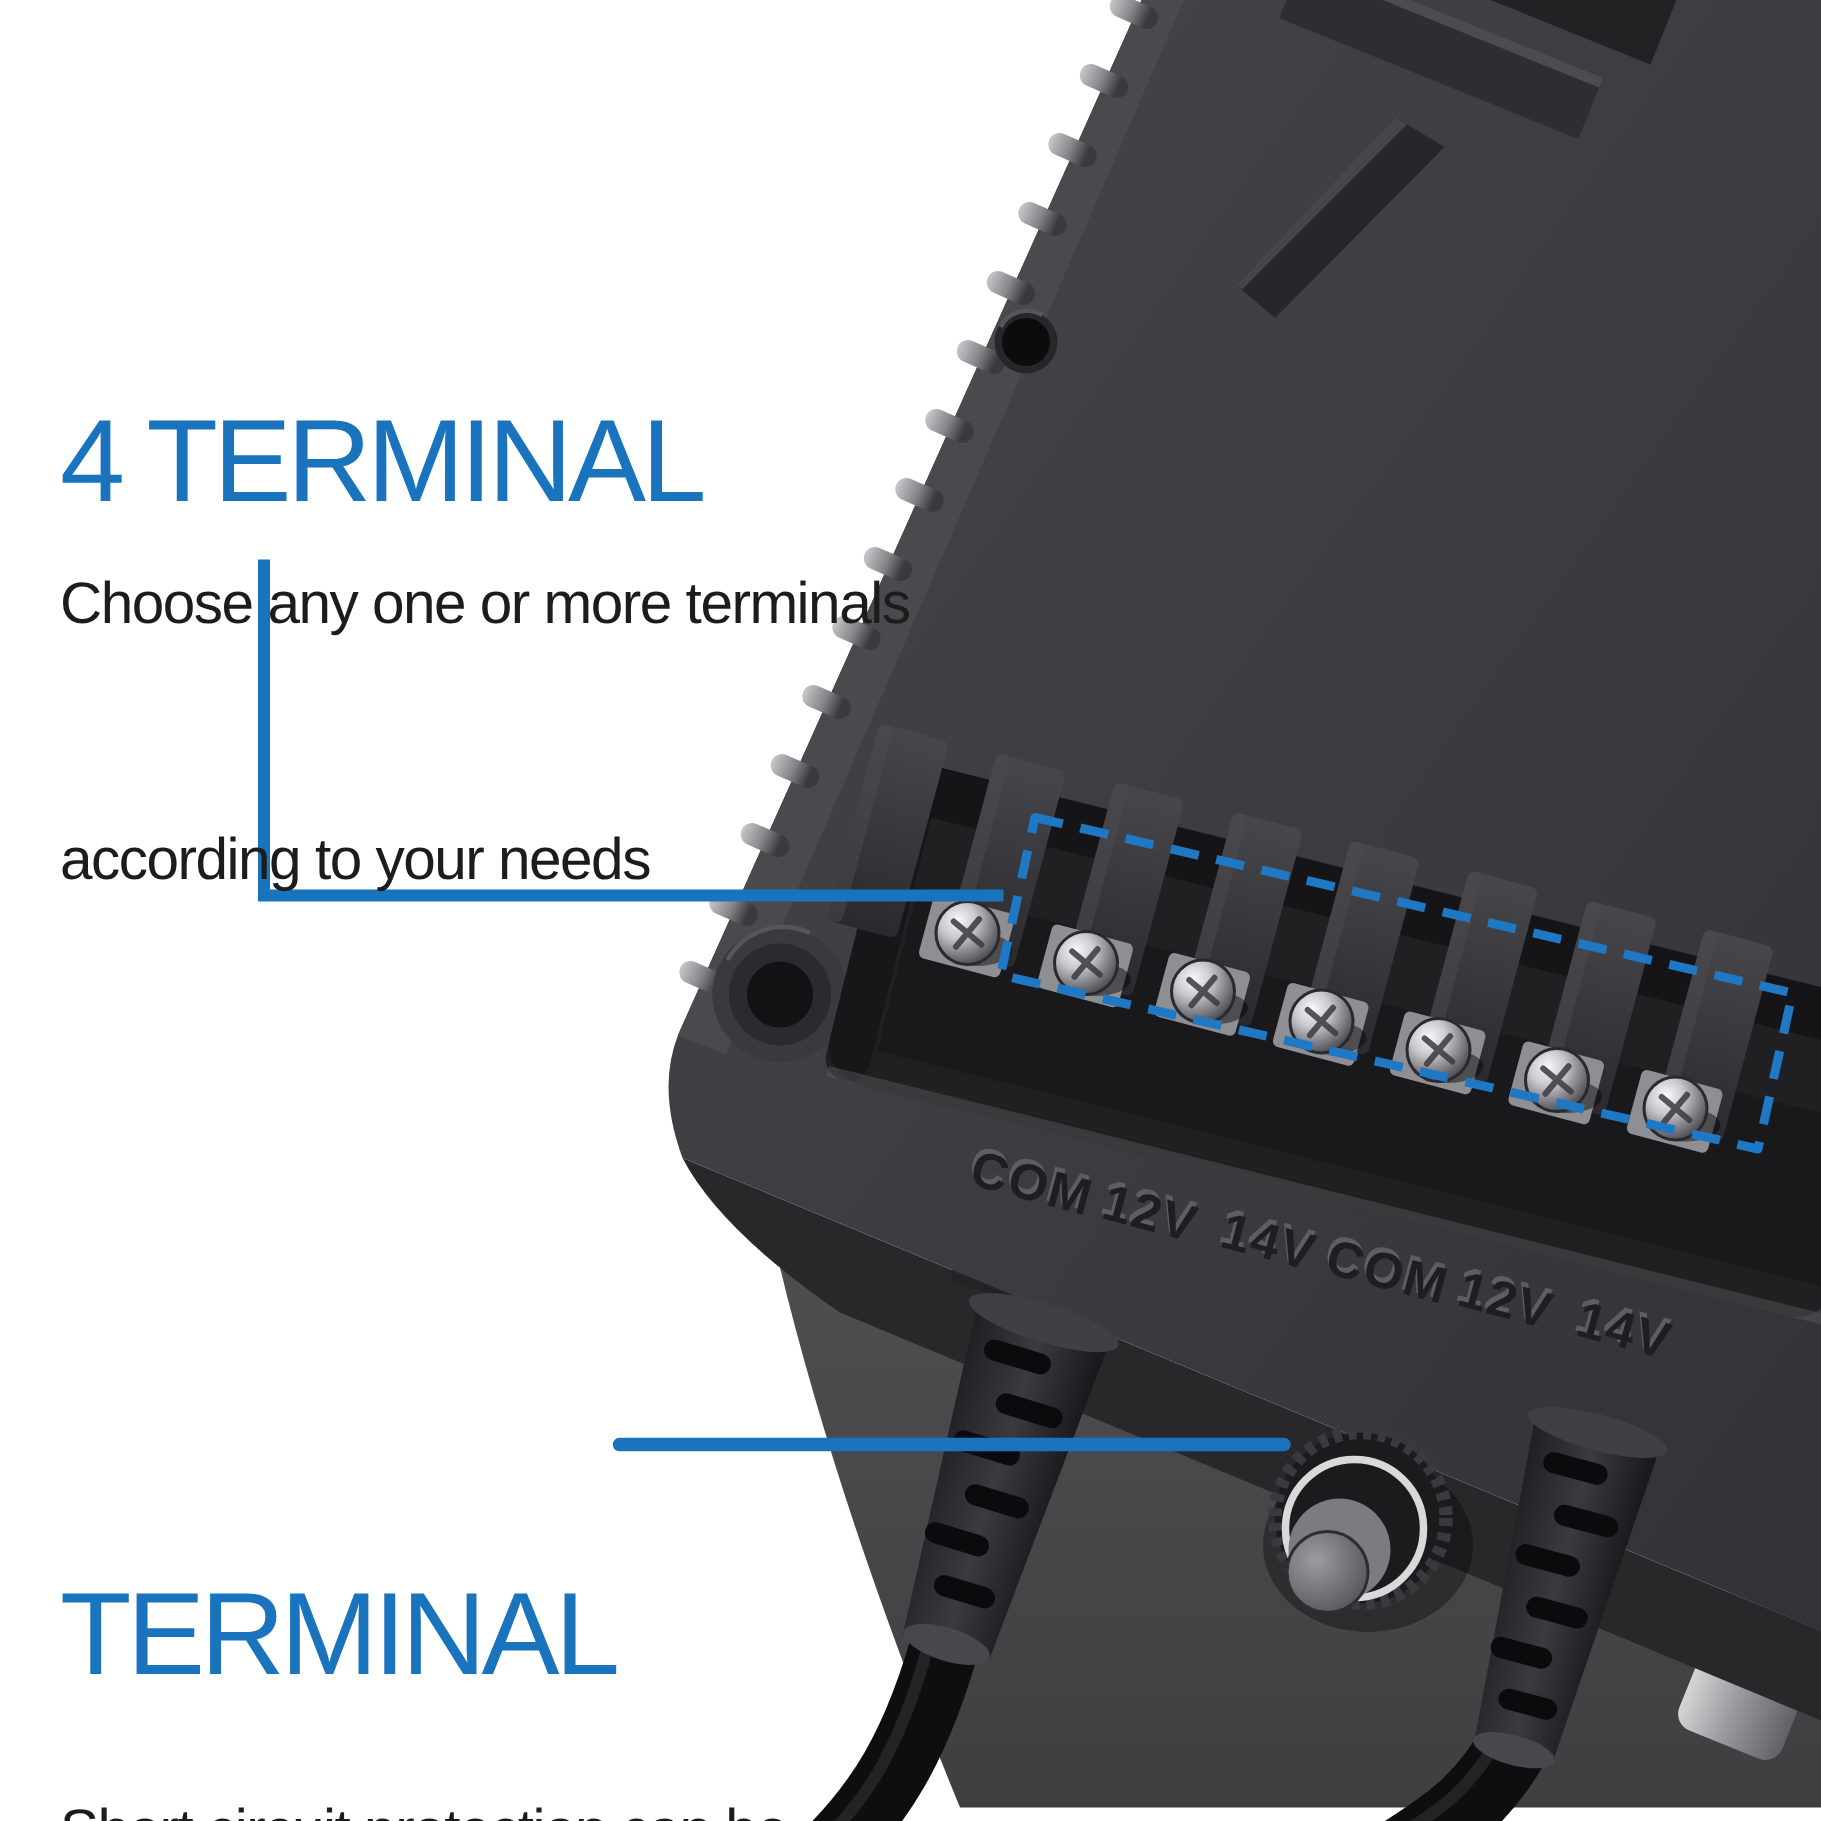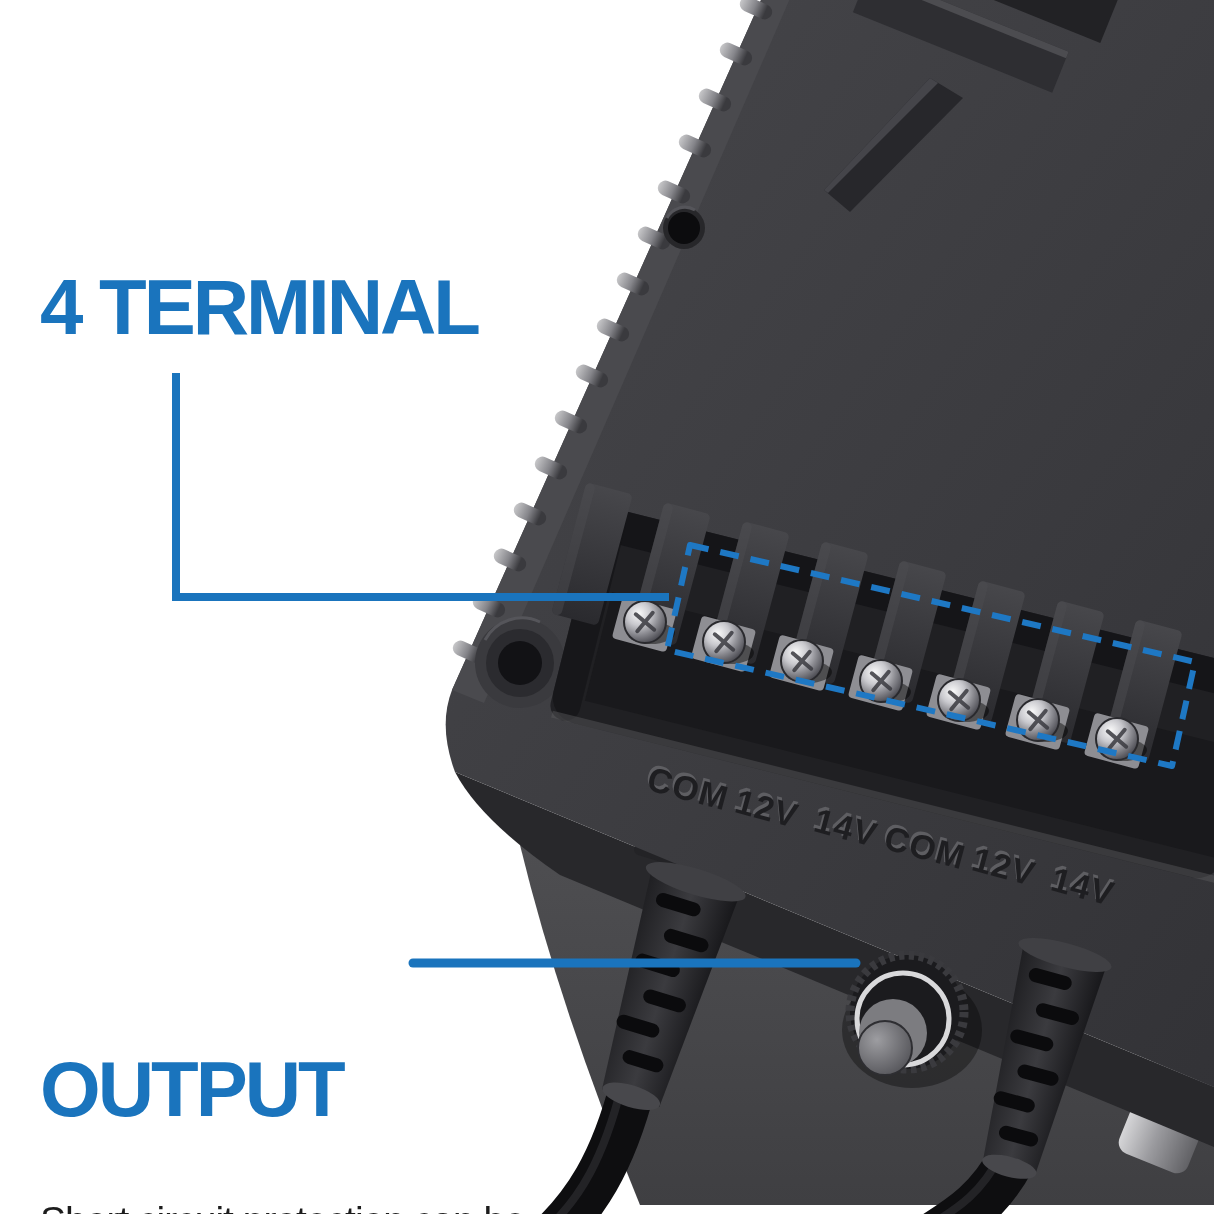--- a/index.html
+++ b/index.html
@@ -1,19 +1,19 @@
 <!DOCTYPE html>
 <html><head>
 <meta charset="utf-8">
 <style>
   html,body{margin:0;padding:0;background:#fff;}
   #stage{position:relative;width:1214px;height:1214px;background:#ffffff;overflow:hidden;
          font-family:"Liberation Sans",sans-serif;}
   #photo{position:absolute;left:0;top:0;width:1214px;height:1214px;}
-  .t-title{position:absolute;left:40px;font-weight:700;font-size:78px;line-height:96px;
+  .t-title{position:absolute;left:40px;font-weight:400;font-size:78px;line-height:96px;
            letter-spacing:-3px;color:#1a74bd;white-space:pre;}
   .t-desc{position:absolute;left:40px;font-weight:400;font-size:39px;line-height:57px;
           letter-spacing:-1px;color:#1c1c1c;white-space:pre;}
   #title-terminals{top:67px;}
   #desc-terminals{top:260px;}
   #title-breaker{top:849px;}
   #desc-breaker{top:1078px;}
   .lbl-emboss{font:700 34px "Liberation Sans",sans-serif;letter-spacing:1px;}
 </style>
 </head>
@@ -259,23 +259,27 @@
     </g>
 
     <polyline points="176,377 176,597 665,597" fill="none" stroke="#1a74bd" stroke-width="8" stroke-linecap="square"></polyline>
     <line x1="413" y1="963" x2="856" y2="963" stroke="#1a74bd" stroke-width="9" stroke-linecap="round"></line>
   </svg>
 
   <div class="t-title" id="title-terminals">
     <div>4 TERMINAL</div>
   </div>
 
+  <div class="t-desc" id="desc-terminals">
+    <div>Choose any one or more terminals</div>
+    <div>according to your needs</div>
+  </div>
 
   <div class="t-title" id="title-breaker">
-    <div>OUTPUT</div>
+    <div>TERMINAL</div>
     
   </div>
 
   <div class="t-desc" id="desc-breaker">
     <div>Short circuit protection,can be</div>
     
   </div>
 
 </div>
 

